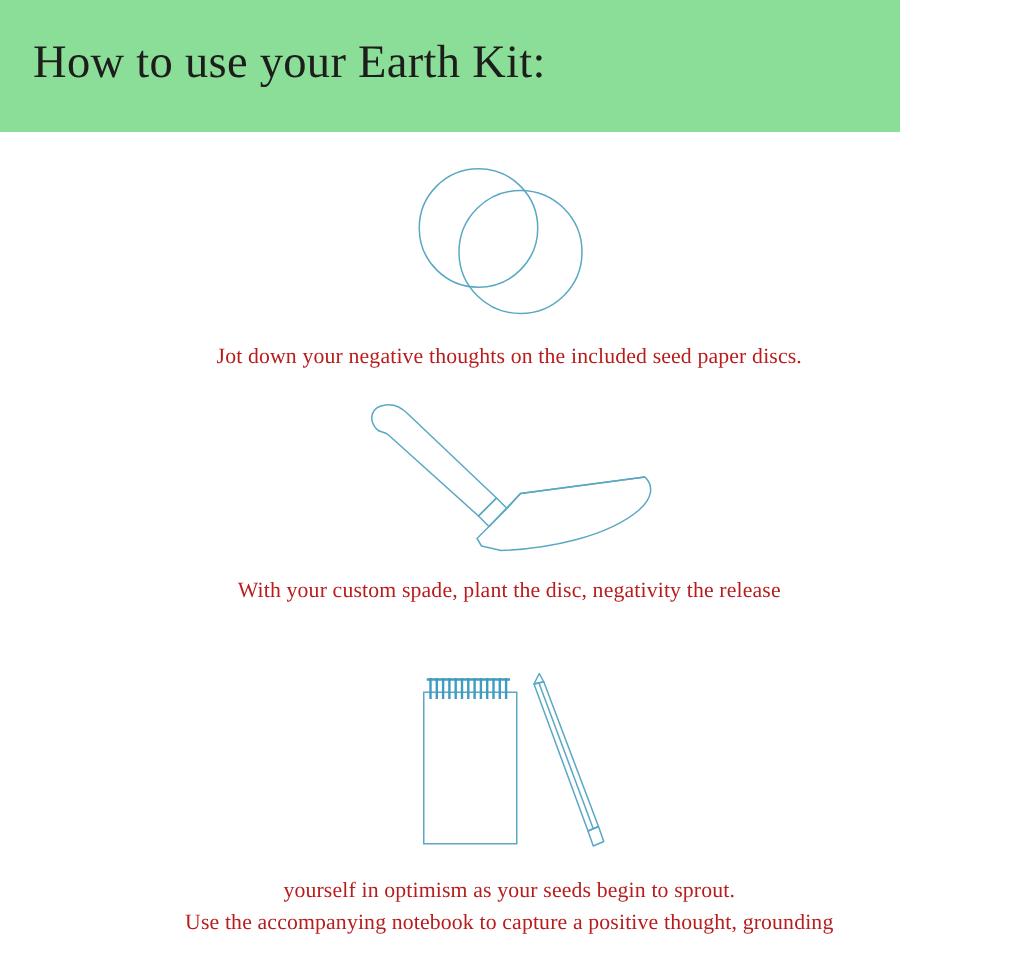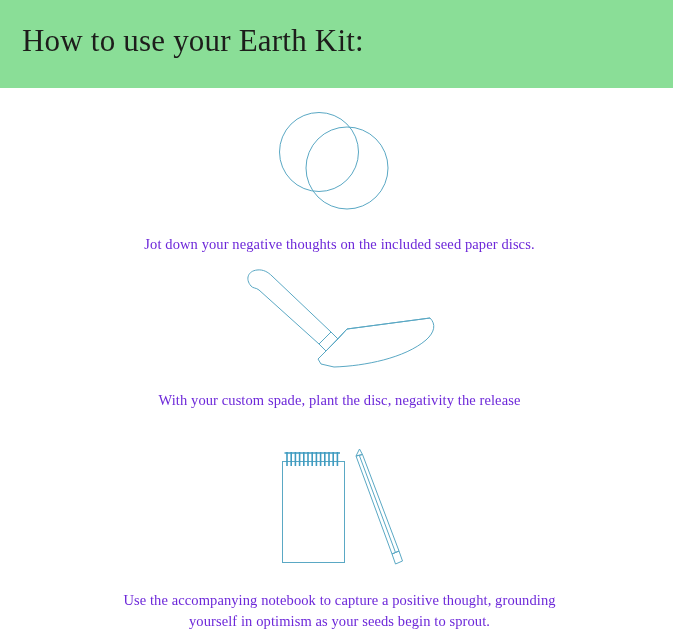--- a/index.html
+++ b/index.html
@@ -19,23 +19,24 @@
     width: 679px;
     height: 635px;
     background: #ffffff;
   }
 
   
   .header-band {
     position: absolute;
     left: 0;
     top: 0;
-    width: 673px;
+    width: 556px;
     height: 88px;
     background: #8ade97;
+    padding-left: 44px;
   }
   .header-title {
     position: absolute;
     left: 22px;
     top: 23px;
     font-family: "Liberation Serif", "DejaVu Serif", serif;
     font-size: 31px;
     font-weight: 400;
     letter-spacing: 0.2px;
     color: #1d1d1b;
@@ -50,23 +51,23 @@
     text-align: center;
   }
   .step-art {
     position: relative;
     width: 679px;
   }
   .step-caption {
     font-family: "Liberation Serif", "DejaVu Serif", serif;
     font-size: 14.5px;
     line-height: 21px;
-    color: #6d28d9;
+    color: #b91c1c;
     letter-spacing: 0.1px;
-    margin: 12px auto;
+    margin: 6px auto;
   }
   .step-caption .cap-line {
     display: block;
   }
 
   
   #step-1 { top: 104px; }
   #step-1 .step-art { height: 118px; }
   #step-1 .step-caption { width: 560px; }
 
@@ -166,18 +167,18 @@
 
           <path d="M84,8 L90.5,6.5 L87.5,1 Z"></path>
 
           <line x1="87.3" y1="7.3" x2="123.5" y2="104.5"></line>
 
           <path d="M120,106 L127,103 L130.5,113 L123.5,116 Z"></path>
         </g>
       </svg>
     </div>
     <div class="step-caption">
+      <span class="cap-line">yourself in optimism as your seeds begin to sprout.</span>
       <span class="cap-line">Use the accompanying notebook to capture a positive thought, grounding</span>
-      <span class="cap-line">yourself in optimism as your seeds begin to sprout.</span>
     </div>
   </div>
 
 </div>
 
 </body></html>

